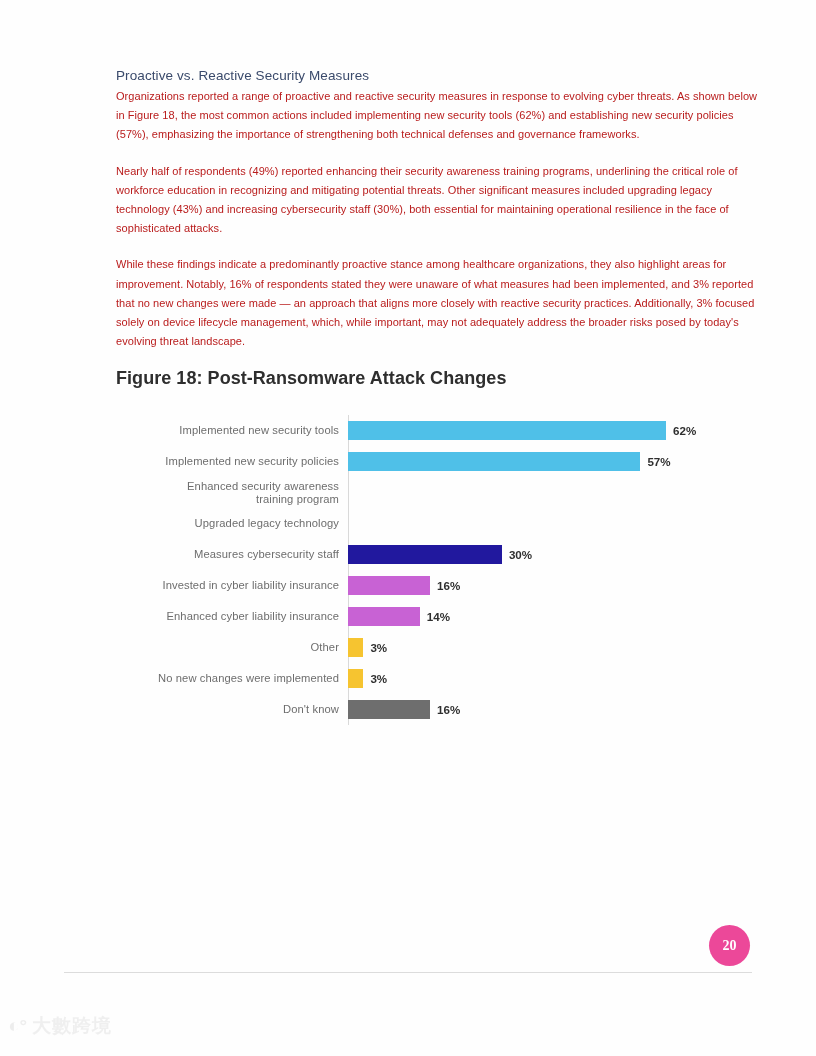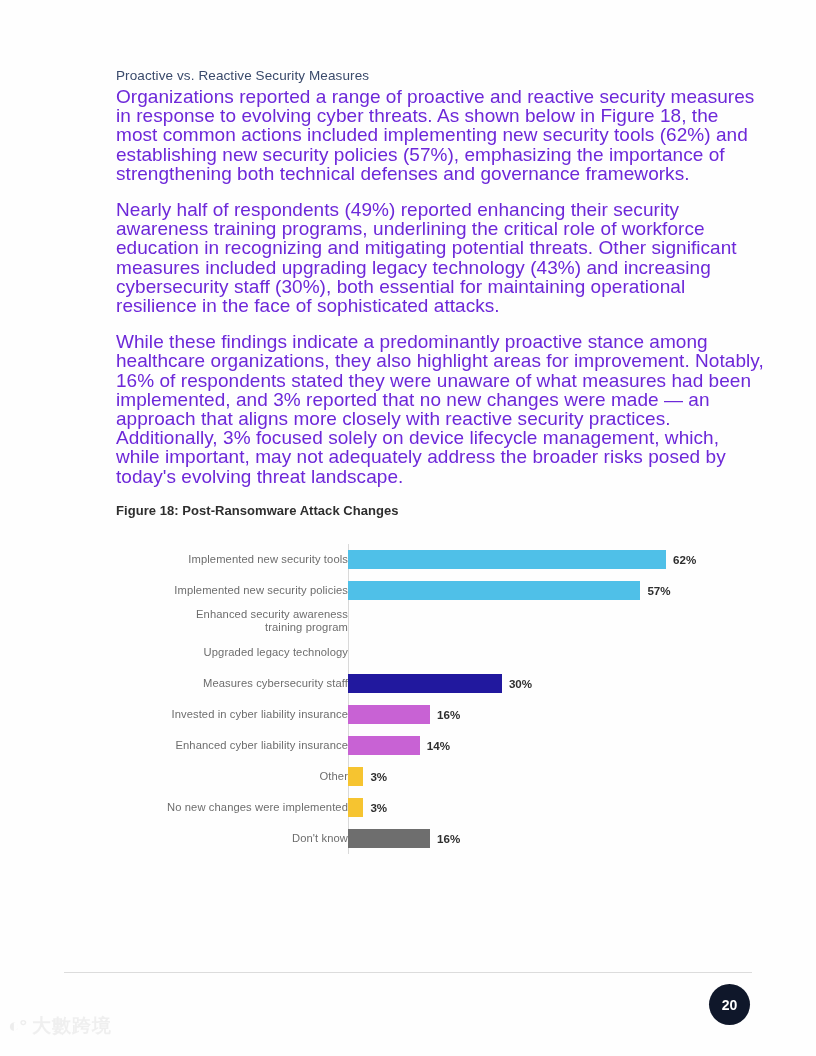--- a/index.html
+++ b/index.html
@@ -30,31 +30,31 @@
 
   .section-heading {
     color: #3a4a6b;
     font-size: 13.5px;
     letter-spacing: 0.1px;
     margin: 0 0 4px 0;
     font-weight: 400;
   }
 
   p.body-text {
-    color: #6d28d9;
-    font-size: 19px;
+    color: #b91c1c;
+    font-size: 11px;
     line-height: 19.2px;
     margin: 0 0 17px 0;
     letter-spacing: 0.05px;
     text-align: left;
   }
   p.body-text.first { margin-top: 0; }
 
   .figure-title {
-    font-size: 13px;
+    font-size: 18px;
     font-weight: bold;
     color: #2e2e2e;
     margin: 10px 0 0 0;
     letter-spacing: 0.05px;
   }
 
   
   .chart {
     position: relative;
     margin-top: 26px;
@@ -65,20 +65,21 @@
   }
   .bar-row {
     display: flex;
     align-items: center;
     height: 31px;
     position: relative;
   }
   .cat-label {
     width: 232px;
     text-align: right;
+    padding-right: 9px;
     font-size: 11.2px;
     color: #6d6d6d;
     line-height: 13px;
     letter-spacing: 0.1px;
     box-sizing: border-box;
     white-space: pre-line;
   }
   .bar-wrap {
     flex: 1;
     position: relative;
@@ -120,31 +121,32 @@
     left: 64px;
     top: 996px;
     font-size: 8.4px;
     font-weight: bold;
     color: #3c3c3c;
     letter-spacing: 0.15px;
   }
   .page-badge {
     position: absolute;
     left: 709px;
-    top: 984px;
+    top: 925px;
     width: 41px;
     height: 41px;
     border-radius: 50%;
-    background: #0f172a;
+    background: #ec4899;
     color: #ffffff;
     font-size: 14px;
     font-weight: bold;
     display: flex;
     align-items: center;
     justify-content: center;
+    font-family: Liberation Serif, serif;
   }
 
   
   .watermark {
     position: absolute;
     left: 8px;
     top: 1016px;
     display: flex;
     align-items: center;
     gap: 5px;

